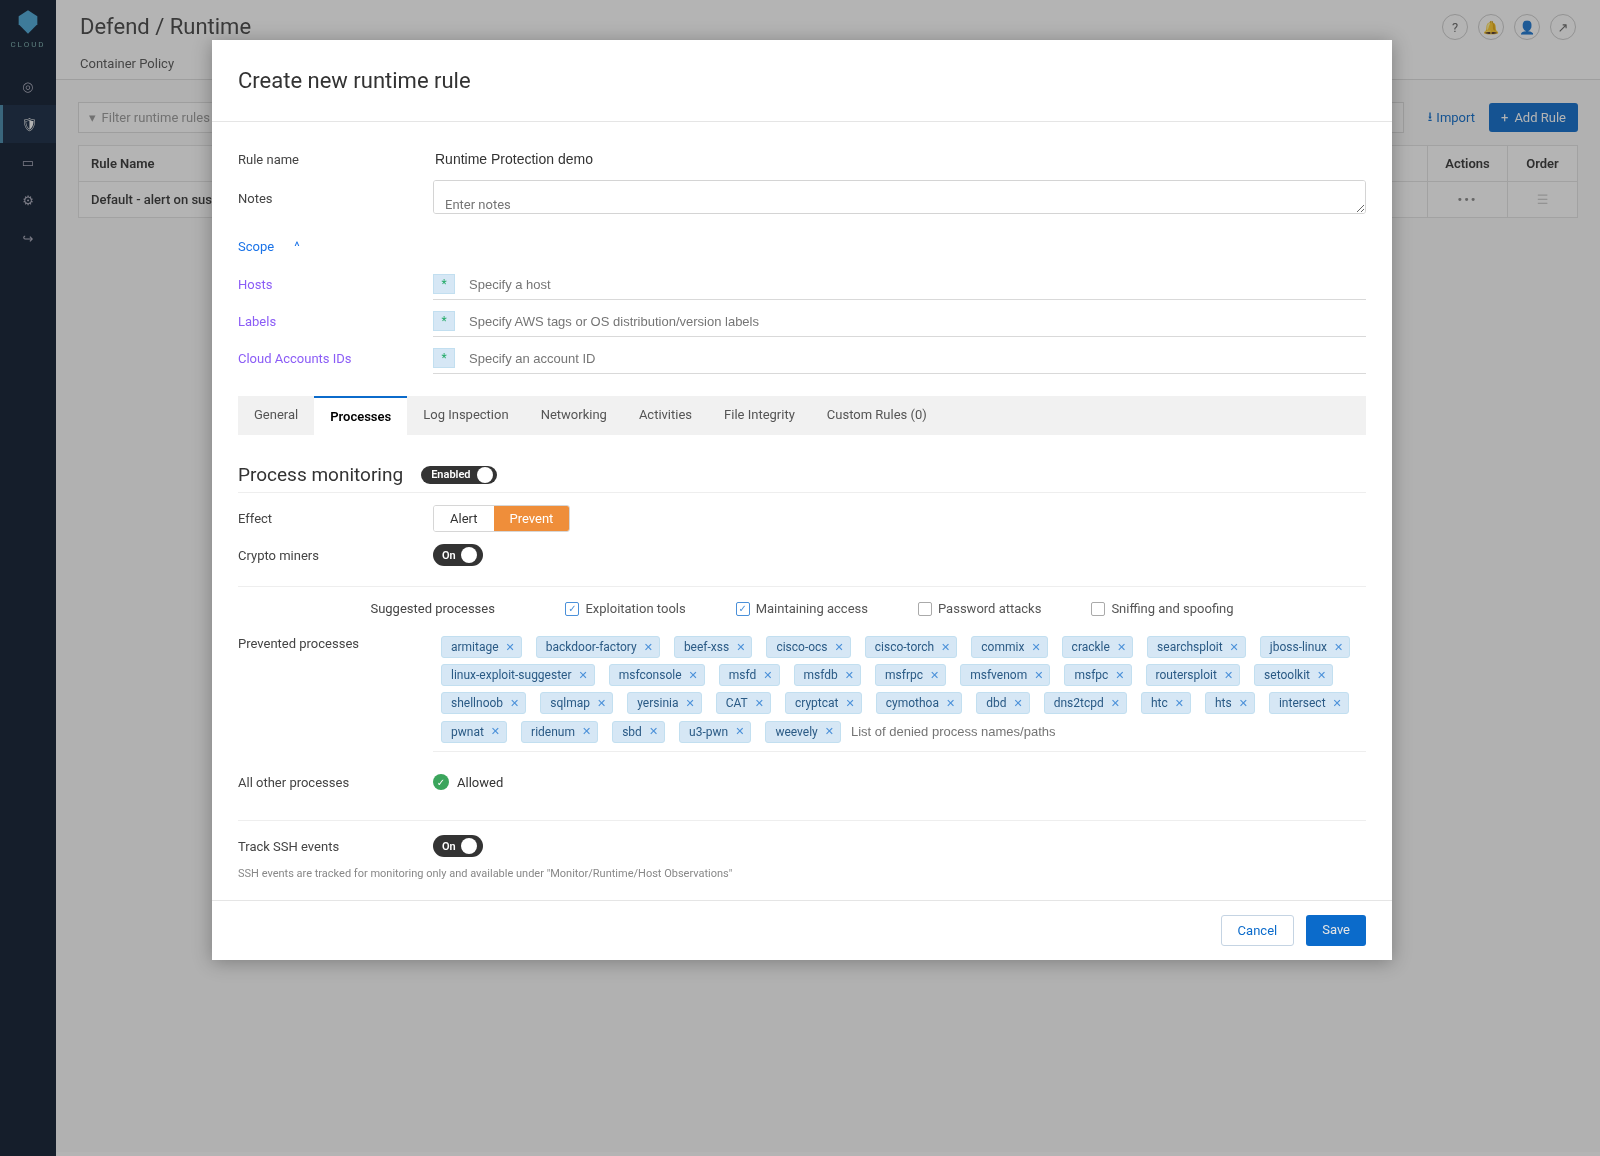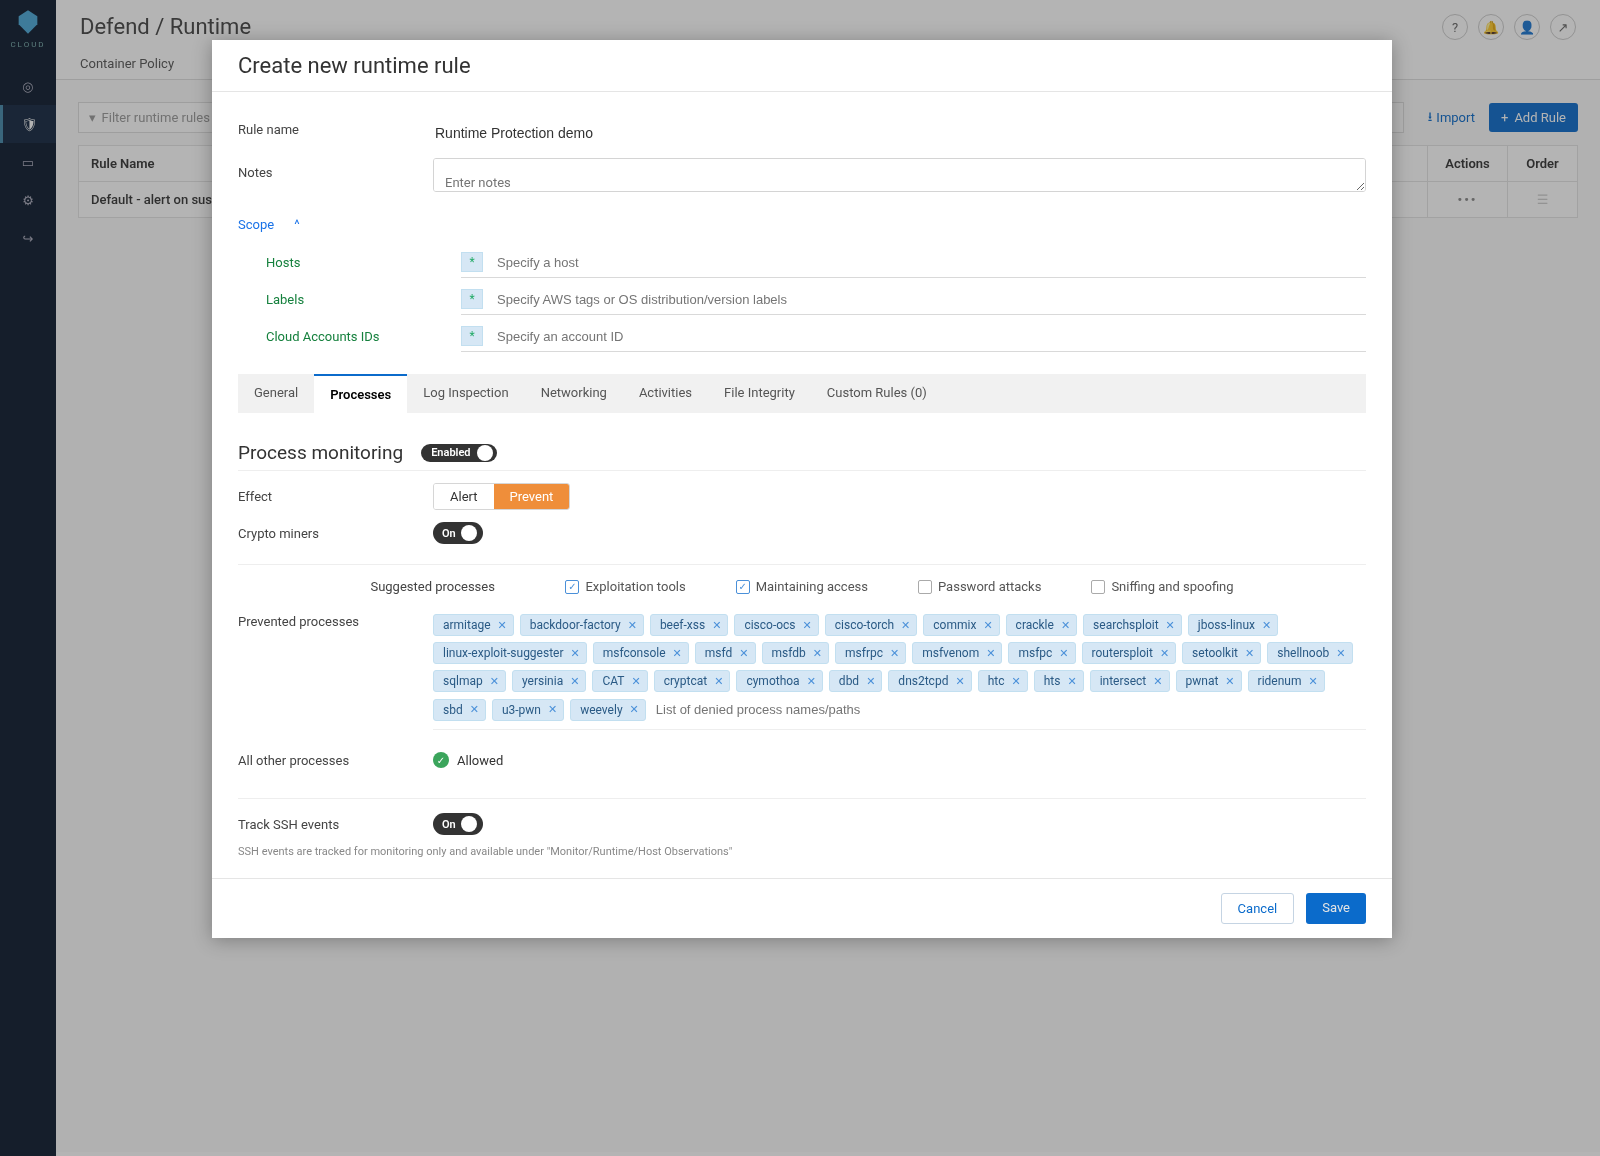--- a/index.html
+++ b/index.html
@@ -28,30 +28,30 @@
 table { width: 100%; border-collapse: collapse; background: #fff; }
 th, td { text-align: left; padding: 10px 12px; border: 1px solid #e3e3e3; font-size: 13px; color: #333; font-weight: 500; }
 th { background: #fff; color: #333; font-weight: 600; }
 .actions-col { width: 80px; text-align: center; }
 .order-col { width: 70px; text-align: center; }
 .row-actions { color: #888; letter-spacing: 2px; font-weight: bold; cursor: pointer; }
 .row-order { color: #ccc; cursor: grab; }
 .overlay { position: absolute; inset: 0; background: rgba(40,40,40,0.35); display: flex; align-items: flex-start; justify-content: center; }
 .overlay-inner { position: absolute; inset: 0; }
 .modal { position: absolute; top: 40px; left: 212px; width: 1180px; background: #fff; box-shadow: 0 2px 18px rgba(0,0,0,0.3); display: flex; flex-direction: column; }
-.modal .mhead { padding: 13px 26px; font-size: 22px; color: #333; border-bottom: 1px solid #e5e5e5; }
+.modal .mhead { padding: 28px 26px; font-size: 22px; color: #333; border-bottom: 1px solid #e5e5e5; }
 .modal .mbody { padding: 20px 26px; overflow-y: auto; }
 .form-row { display: flex; align-items: center; min-height: 34px; }
 .form-row .lbl { width: 195px; color: #444; font-size: 13px; }
-.form-row .fld { flex: 1; margin-top: 8px; }
+.form-row .fld { flex: 1; }
 .name-input { border: 0; font-size: 14px; width: 100%; color: #333; padding: 4px 2px; }
 .notes-input { width: 100%; border: 1px solid #d4d4d4; border-radius: 3px; padding: 16px 11px; font-size: 13px; color: #0369a1; font-family: inherit; resize: vertical; height: 32px; }
 .scope-label { color: #1a73e8; font-size: 13px; cursor: pointer; display: flex; align-items: center; gap: 20px; }
 .scope-row { display: flex; align-items: center; margin-top: 6px; }
-.scope-row .lbl { width: 195px; color: #15803d; font-size: 13px; margin-left: 28px; }
+.scope-row .lbl { width: 195px; color: #8b5cf6; font-size: 13px; }
 .scope-row .fld { flex: 1; display: flex; align-items: center; border-bottom: 1px solid #d9d9d9; padding: 5px 0; gap: 14px; }
 .wild { width: 22px; height: 20px; background: #d6e7f5; color: #2a6; display: flex; align-items: center; justify-content: center; font-size: 12px; border: 1px solid #c2dff0; }
 .scope-row input { border: 0; flex: 1; font-size: 13px; color: #888; }
 .tabs { display: flex; background: #f1f1f1; margin-top: 22px; }
 .tab { padding: 11px 16px; font-size: 13px; color: #555; cursor: pointer; }
 .tab.active { background: #fff; color: #000; font-weight: 600; border-top: 2px solid #0b6bcb; }
 .section-head { display: flex; align-items: center; gap: 18px; margin-top: 28px; border-bottom: 1px solid #eee; padding-bottom: 6px; }
 .section-head h3 { font-size: 19px; font-weight: 400; color: #333; }
 .toggle { background: #333; border-radius: 14px; height: 18px; display: flex; align-items: center; padding: 0 4px; position: relative; cursor: pointer; min-width: 66px; }
 .toggle .tlabel { color: #fff; font-size: 11px; font-weight: 600; padding: 0 6px; }
@@ -64,21 +64,21 @@
 .toggle-small { background: #333; border-radius: 14px; height: 22px; display: flex; align-items: center; padding: 0 4px; cursor: pointer; min-width: 50px; text-decoration: underline; }
 .toggle-small .tlabel { color: #fff; font-size: 11px; font-weight: 600; padding: 0 5px; }
 .toggle-small .knob { width: 16px; height: 16px; background: #fff; border-radius: 50%; }
 .divider { border-top: 1px solid #eee; margin: 20px 0 14px 0; }
 .checkbox-row { display: flex; gap: 50px; flex-wrap: wrap; }
 .cb { display: flex; align-items: center; gap: 6px; cursor: pointer; }
 .cb .box { width: 14px; height: 14px; border: 1px solid #4a90d9; border-radius: 2px; display: flex; align-items: center; justify-content: center; font-size: 10px; color: #4a90d9; }
 .cb .box.unchecked { border-color: #aaa; color: transparent; }
 .cb span { font-size: 13px; color: #555; }
 .chips { display: flex; flex-wrap: wrap; gap: 6px; align-items: center; border-bottom: 1px solid #eee; padding-bottom: 8px; }
-.chip { background: #d6e7f5; border: 1px solid #c2dff0; border-radius: 3px; padding: 3px 6px 3px 9px; font-size: 12px; color: #2a5a85; display: flex; align-items: center; gap: 7px; }
+.chip { background: #d6e7f5; border: 1px solid #c2dff0; border-radius: 3px; padding: 3px 6px 3px 9px; font-size: 12px; color: #2a5a85; display: flex; align-items: center; gap: 7px; margin-left: 8px; }
 .chip .x { color: #4a90d9; cursor: pointer; font-size: 11px; }
 .chip-input { border: 0; font-size: 13px; color: #888; flex: 1; min-width: 200px; padding: 4px; }
 .allowed { display: flex; align-items: center; gap: 8px; }
 .allowed .check { width: 16px; height: 16px; background: #3ba55c; border-radius: 50%; display: flex; align-items: center; justify-content: center; color: #fff; font-size: 10px; }
 .hint { font-size: 11px; color: #888; margin-top: 10px; }
 .mfoot { border-top: 1px solid #e5e5e5; padding: 14px 26px; display: flex; justify-content: flex-end; gap: 12px; }
 .btn { padding: 7px 16px; border-radius: 3px; font-size: 13px; cursor: pointer; }
 .btn-cancel { border: 1px solid #c5d4e3; background: #fff; color: #0b6bcb; }
 .btn-save { background: #0b6bcb; color: #e5e5e5; border: 0; }
 </style>

